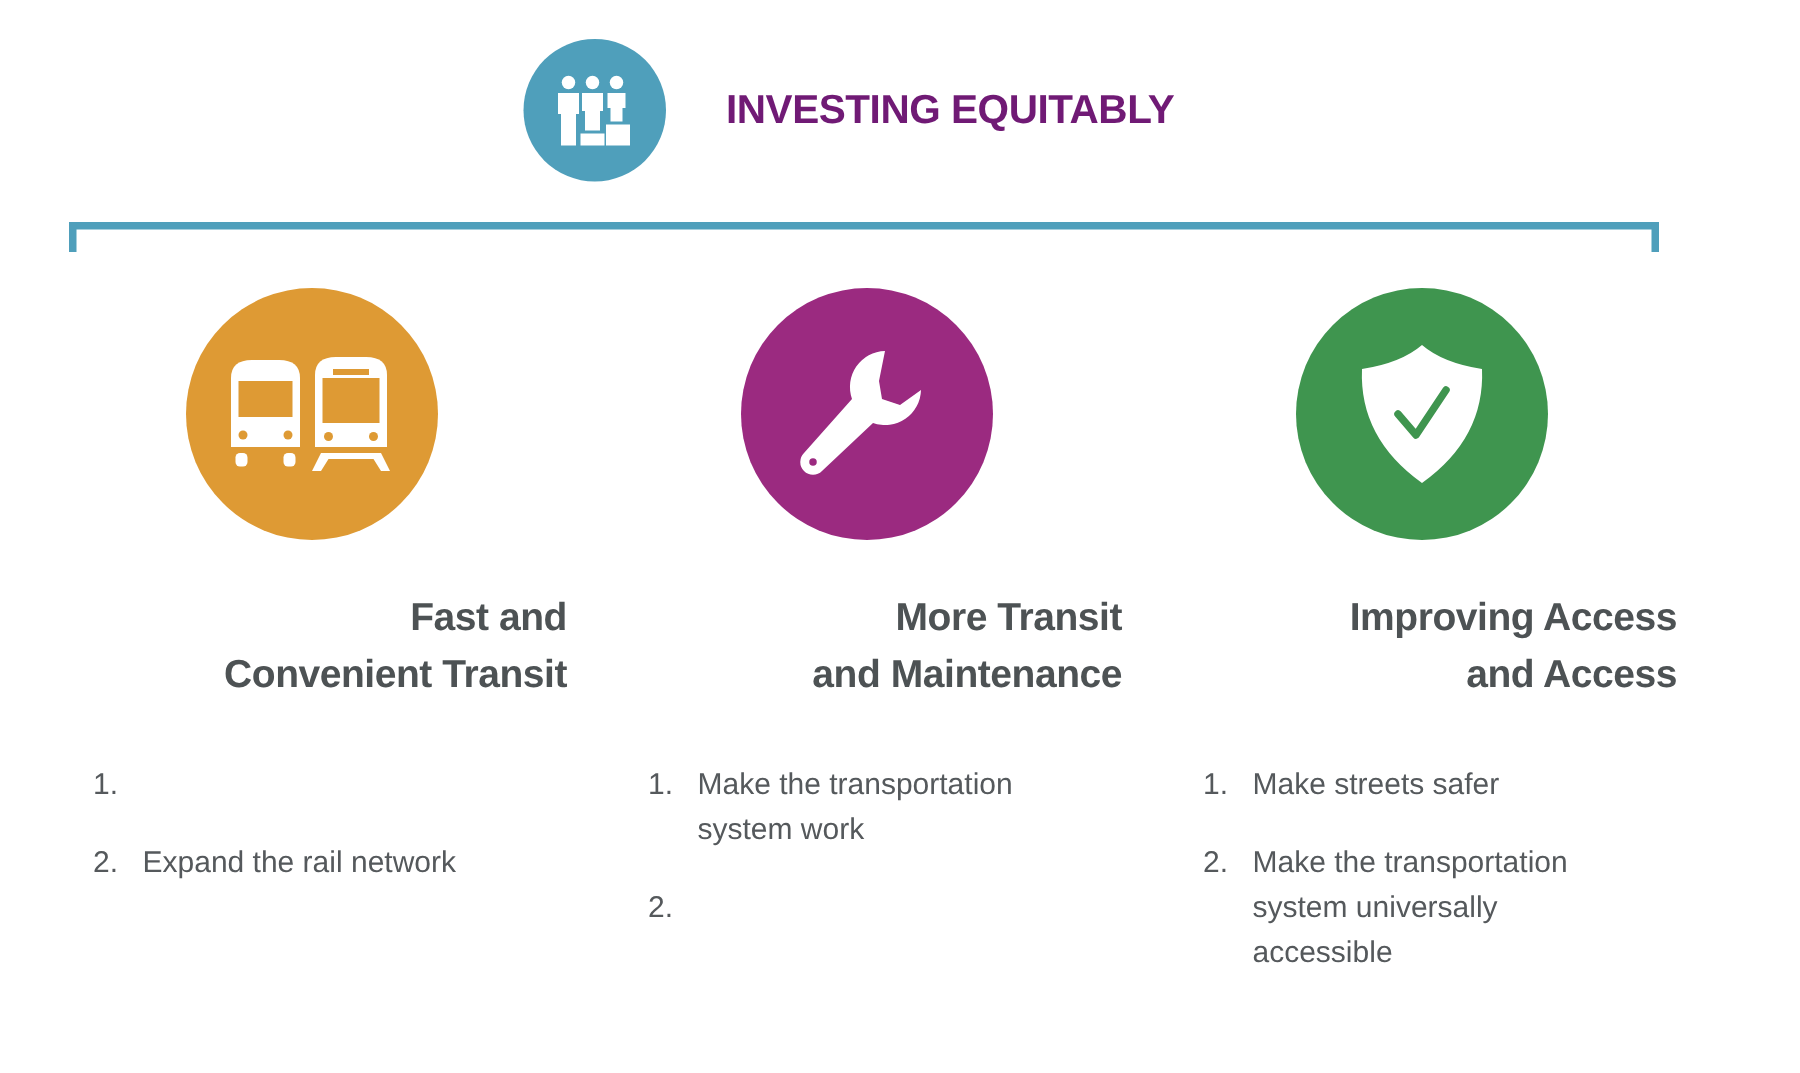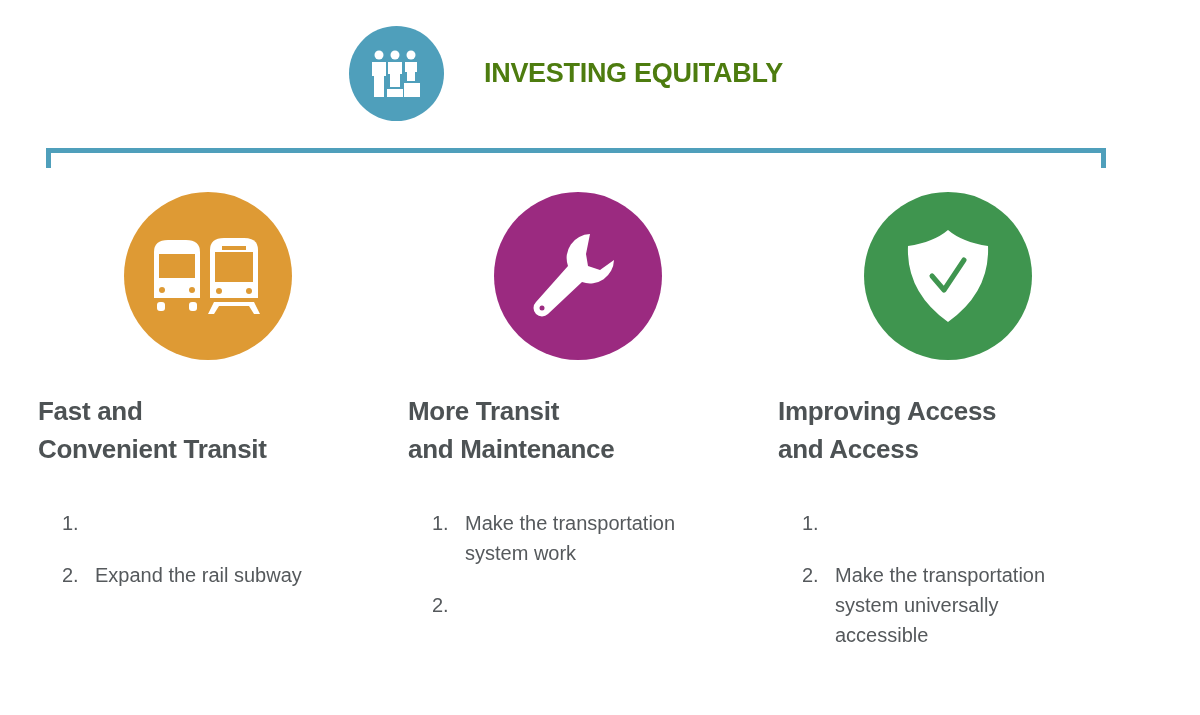--- a/index.html
+++ b/index.html
@@ -3,28 +3,28 @@
   <meta charset="utf-8">
   <style>
     html, body { margin: 0; padding: 0; }
     body {
       width: 1200px; height: 715px; background: #ffffff;
       font-family: "Liberation Sans", "DejaVu Sans", sans-serif;
       color: #4a4f52; position: relative; overflow: hidden;
     }
     .header { position: absolute; left: 349px; top: 26px; display: flex; align-items: center; }
     .top-circle { width: 95px; height: 95px; border-radius: 50%; display: flex; align-items: center; justify-content: center; }
-    .title { margin-left: 40px; font-size: 27px; font-weight: bold; color: #4d7c0f; letter-spacing: -0.3px; }
+    .title { margin-left: 40px; font-size: 27px; font-weight: bold; color: #701a75; letter-spacing: -0.3px; }
     .bracket {
       position: absolute; left: 46px; top: 148px; width: 1060px; height: 20px;
       border-top: 5px solid; border-left: 5px solid; border-right: 5px solid; box-sizing: border-box;
     }
     .col { position: absolute; top: 192px; width: 340px; }
     .col .circle { width: 168px; height: 168px; border-radius: 50%; margin: 0 auto; display: flex; align-items: center; justify-content: center; }
-    .col h2 { margin: 32px 0 0 0; text-align: left; font-size: 26px; line-height: 38px; font-weight: bold; color: #4d5254; letter-spacing: -0.3px; }
+    .col h2 { margin: 32px 0 0 0; text-align: right; font-size: 26px; line-height: 38px; font-weight: bold; color: #4d5254; letter-spacing: -0.3px; }
     .col ol { list-style: none; margin: 40px 0 0 0; padding: 0; }
     .col li { display: flex; font-size: 20px; line-height: 30px; color: #55595c; margin-bottom: 22px; }
     .col li .num { width: 33px; flex: none; }
     .col li .txt { white-space: pre-line; }
   </style>
 </head>
 <body>
 
 <div class="header">
   <div class="top-circle" style="background:#4f9fbb">
@@ -68,21 +68,21 @@
     </svg>
   </div>
   <h2 style="white-space:pre-line">Fast and
 Convenient Transit</h2>
   <ol style="margin-left:24px">
     <li>
         <span class="num">1.</span>
       </li>
     <li>
         <span class="num">2.</span>
-        <span class="txt">Expand the rail subway</span>
+        <span class="txt">Expand the rail network</span>
       </li>
   </ol>
 </div>
 
 <div class="col" style="left:408px">
   <div class="circle" style="background:#9b2a80">
     <svg width="100" height="100" viewBox="0 0 100 100">
       <path fill="#fff" d="M62 8 a24 24 0 0 0 -22 32 l-32 36 a8 8 0 0 0 12 12 l34 -32 a24 24 0 0 0 32 -22 l-14 10 l-12 -4 l-2 -12 z"></path>
       <circle cx="14" cy="82" r="2.5" fill="#9b2a80"></circle>
     </svg>
@@ -106,20 +106,21 @@
     <svg width="84" height="96" viewBox="0 0 84 96">
       <path fill="#fff" d="M42 2 q14 12 40 16 q2 46 -40 76 q-42 -30 -40 -76 q26 -4 40 -16z"></path>
       <path d="M26 48 l12 14 l20 -30" fill="none" stroke="#3f954f" stroke-width="5" stroke-linecap="round" stroke-linejoin="round"></path>
     </svg>
   </div>
   <h2 style="white-space:pre-line">Improving Access
 and Access</h2>
   <ol style="margin-left:24px">
     <li>
         <span class="num">1.</span>
+        <span class="txt">Make streets safer</span>
       </li>
     <li>
         <span class="num">2.</span>
         <span class="txt">Make the transportation
 system universally
 accessible</span>
       </li>
   </ol>
 </div>
 

